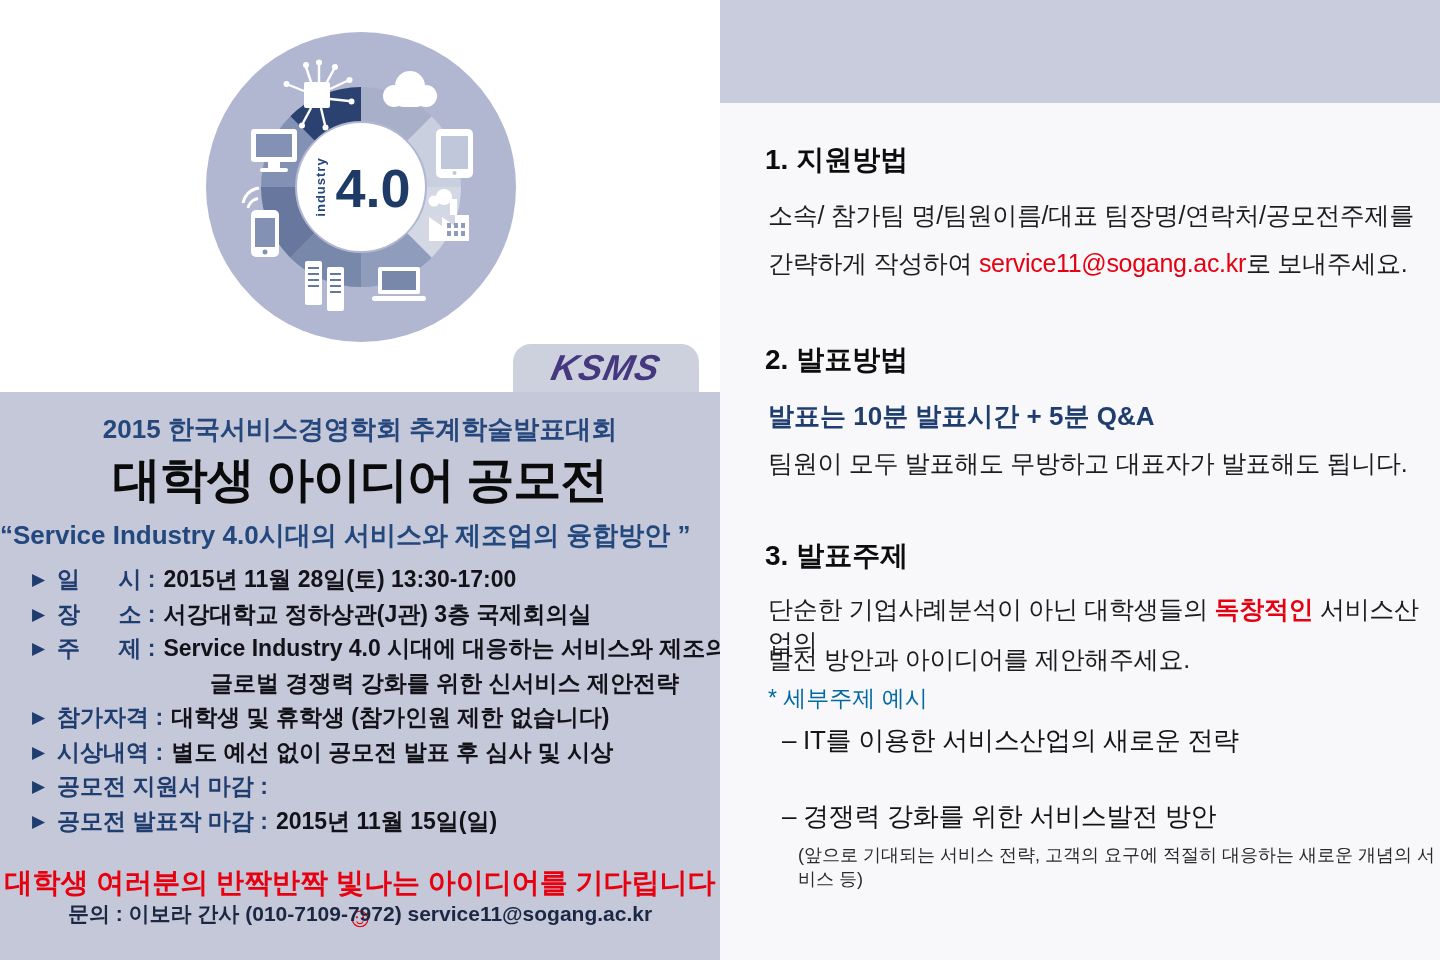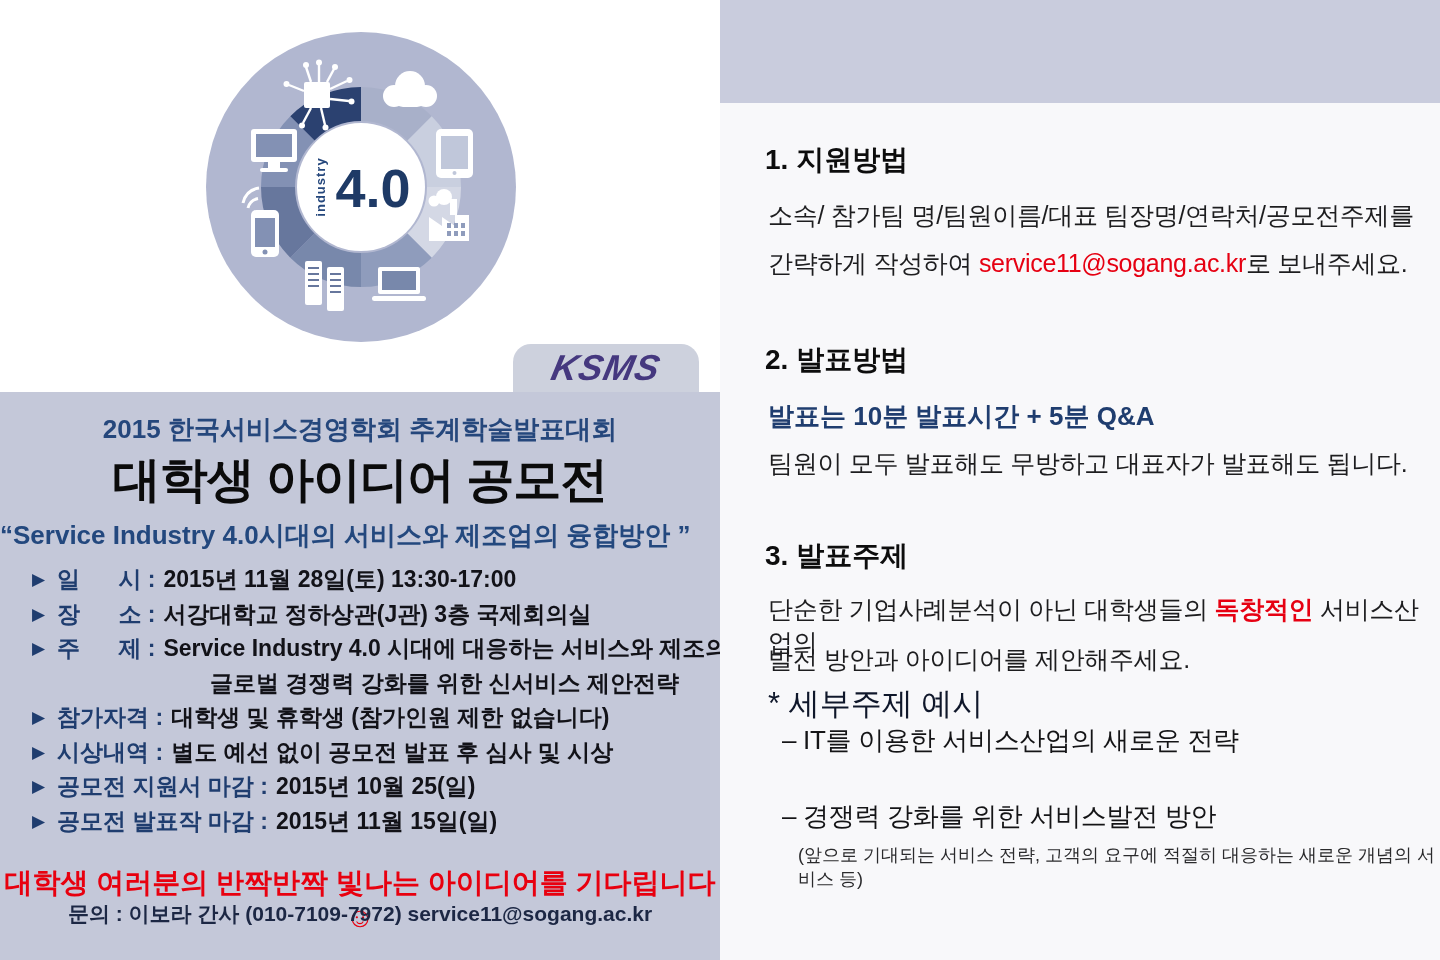--- a/index.html
+++ b/index.html
@@ -42,21 +42,21 @@
   .faq-tab { position:absolute; left:755px; top:52px; width:190px; height:62px; background:#ffffff;
              border-radius:20px; display:flex; align-items:center; justify-content:center; z-index:3; }
   .faq-text { font-size:34px; font-weight:900; color:#1e3a63; letter-spacing:10px; padding-left:10px; }
 
   .right-content { position:absolute; left:720px; top:103px; width:720px; height:857px; background:#f8f8fa; }
   .sec-heading { position:absolute; left:45px; font-size:28px; font-weight:900; color:#0d0d0d; }
   .sec-body { position:absolute; left:48px; font-size:25px; color:#1d1d1f; letter-spacing:-0.3px; }
   .highlight-navy { position:absolute; left:48px; font-size:26px; font-weight:bold; color:#1f3d6f; }
   .red-text { color:#e60012; }
   .red-bold { color:#e60012; font-weight:900; }
-  .sub-heading { position:absolute; left:48px; font-size:31px; color:#0f172a; }
+  .sub-heading { position:absolute; left:48px; font-size:23px; color:#0369a1; }
   .topic-title { position:absolute; left:62px; font-size:26px; color:#141416; letter-spacing:-0.3px; }
   .topic-detail { position:absolute; left:78px; font-size:18px; color:#2a2a2c; }
 
   
   .y-h1 { top:38px; }  .y-l1 { top:96px; }  .y-l2 { top:144px; }
   .y-h2 { top:238px; } .y-hl { top:296px; } .y-b2 { top:344px; }
   .y-h3 { top:434px; } .y-l3a { top:490px; } .y-l3b { top:540px; }
   .y-sub { top:580px; } .y-t1 { top:620px; } .y-d1 { top:662px; }
   .y-t2 { top:696px; } .y-d2 { top:740px; }
 </style>
@@ -213,21 +213,20 @@
         <span class="info-value">대학생 및 휴학생 (참가인원 제한 없습니다)</span>
       </div>
       <div class="info-row">
         <span class="info-arrow">▶</span>
         <span class="info-label">시상내역 :</span>
         <span class="info-value">별도 예선 없이 공모전 발표 후 심사 및 시상</span>
       </div>
       <div class="info-row">
         <span class="info-arrow">▶</span>
         <span class="info-label">공모전 지원서 마감 :</span>
-        <span class="info-value">2015년 10월 25(일)</span>
       </div>
       <div class="info-row">
         <span class="info-arrow">▶</span>
         <span class="info-label">공모전 발표작 마감 :</span>
         <span class="info-value">2015년 11월 15일(일)</span>
       </div>
     </div>
 
     <div class="closing-line">대학생 여러분의 반짝반짝 빛나는 아이디어를 기다립니다 ☺</div>
     <div class="contact-line">문의 : 이보라 간사 (010-7109-7972) service11@sogang.ac.kr</div>

